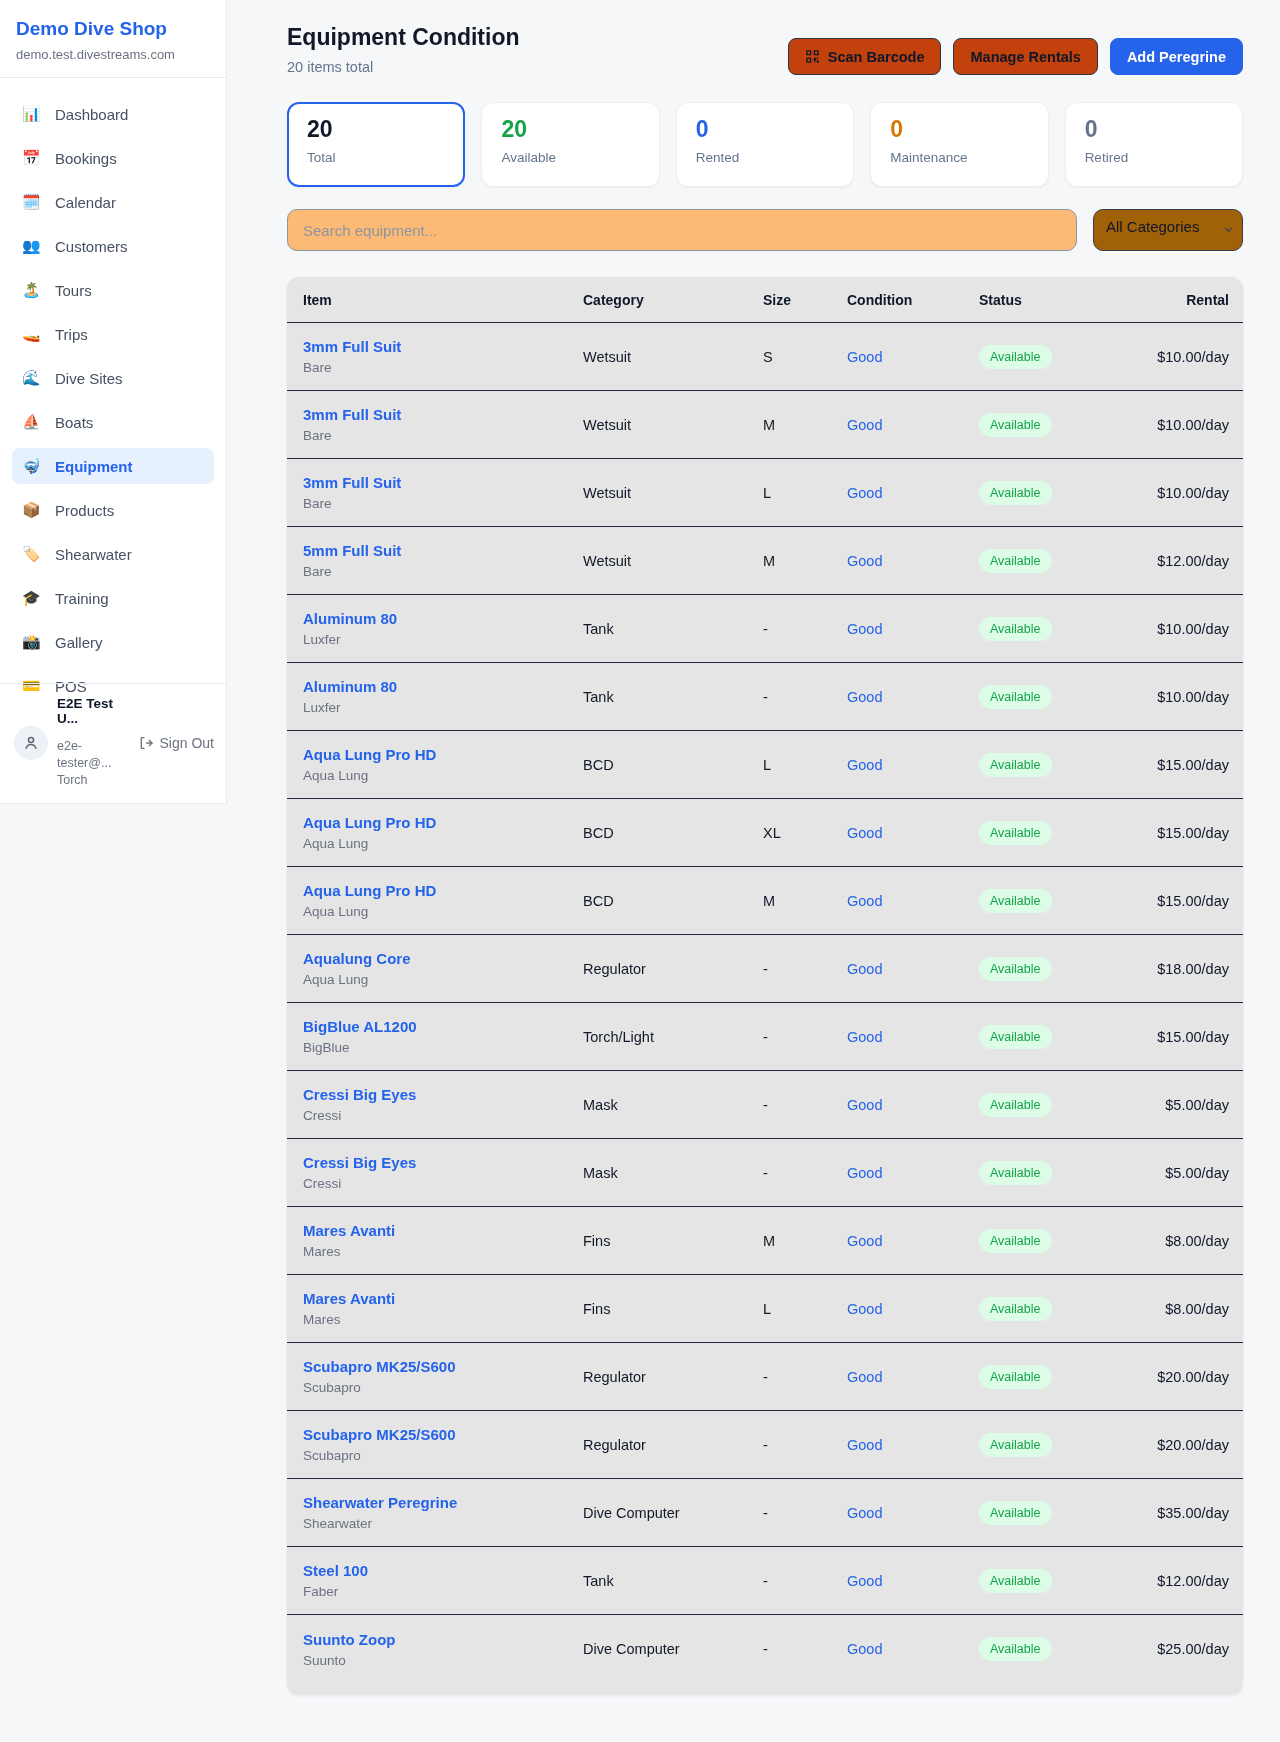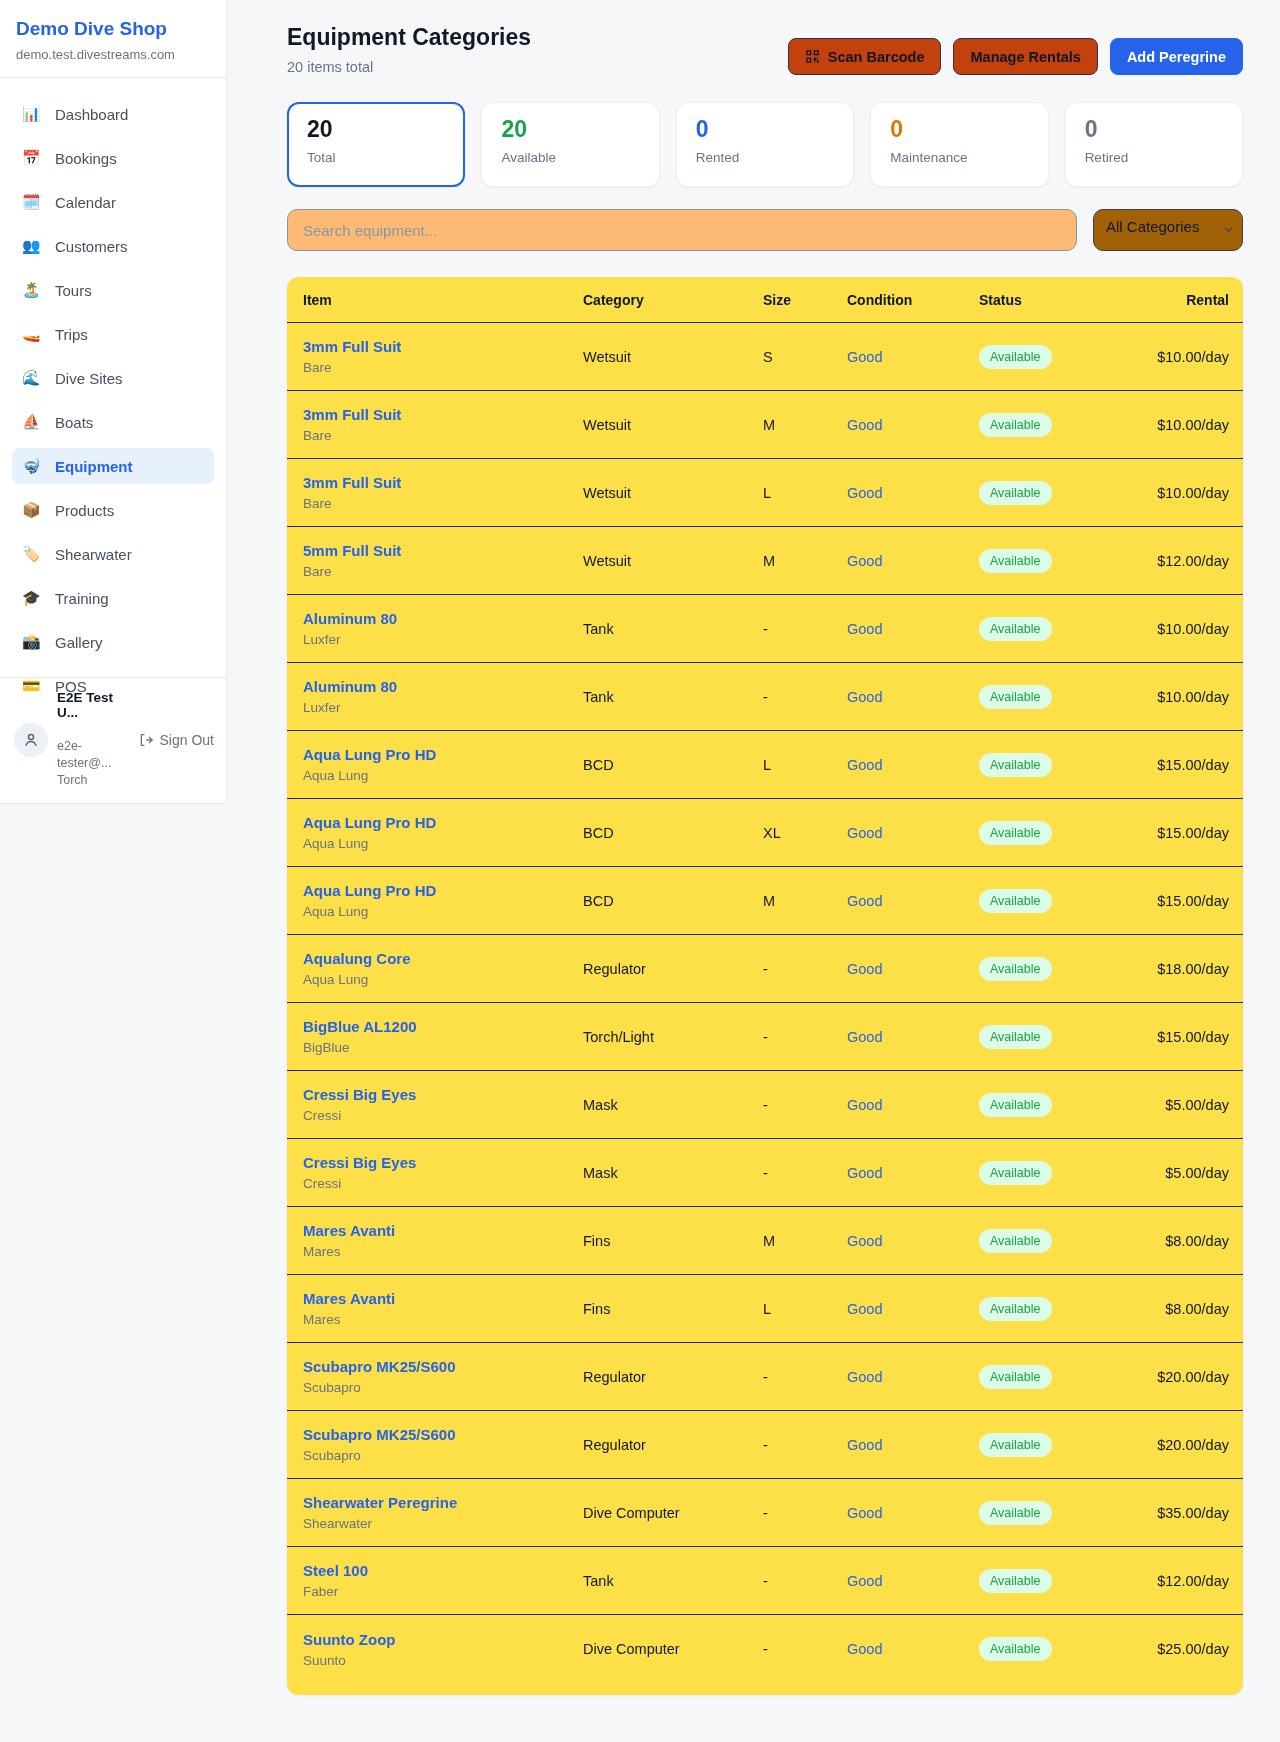--- a/index.html
+++ b/index.html
@@ -27,21 +27,21 @@
   .nav-item.active { background:#e7f0fd; color:#2563eb; font-weight:700; }
   .user {
     position:absolute; left:0; right:0; bottom:0; border-top:1px solid #e8eaef;
     padding:12px 12px 14px 14px; display:flex; align-items:center; gap:9px;
   }
   .avatar {
     width:34px; height:34px; border-radius:50%; background:#edf0f4; flex:none;
     display:flex; align-items:center; justify-content:center;
   }
   .uinfo { min-width:0; }
-  .uname { font-size:13.5px; font-weight:700; color:#0f172a; margin-bottom:18px; }
+  .uname { font-size:13.5px; font-weight:700; color:#0f172a; margin-bottom:12px; }
   .uemail, .urole { font-size:12.5px; color:#6b7280; line-height:1.35; }
   .signout {
     margin-left:auto; display:flex; align-items:center; gap:6px; color:#6b7280;
     font-size:14px; background:none; border:none; cursor:pointer; padding:0;
     font-family:inherit; white-space:nowrap;
   }
   
   .main { margin-left:227px; padding:24px 37px 0 60px; }
   .main-header { display:flex; justify-content:space-between; align-items:flex-start; margin-bottom:27px; }
   .page-title { font-size:23px; font-weight:700; margin:0 0 8px 0; color:#111827; }
@@ -72,21 +72,21 @@
   .search-input::placeholder { color:#8b95a5; }
   .select-wrap { position:relative; width:150px; }
   .cat-select {
     width:100%; height:42px; border:1.5px solid #39404d; border-radius:10px; background:#a16207;
     font-size:15px; font-family:inherit; color:#0f172a; padding:0 26px 8px 12px;
     appearance:none; -webkit-appearance:none; cursor:pointer;
   }
   .select-chevron { position:absolute; right:9px; top:15px; pointer-events:none; color:#374151; }
   
   .table-card {
-    background:#fde047; border-radius:12px; box-shadow:0 1px 3px rgba(16,24,40,.07);
+    background:#e5e5e5; border-radius:12px; box-shadow:0 1px 3px rgba(16,24,40,.07);
     overflow:hidden; padding-bottom:12px;
   }
   .tgrid { display:grid; grid-template-columns:280px 180px 84px 132px 160px 1fr;
            align-items:center; padding:0 14px 0 16px; }
   .thead { height:46px; border-bottom:1px solid #212a38; }
   .th { font-size:14px; font-weight:700; color:#0f172a; }
   .th-rental { text-align:right; }
   .trow { height:68px; border-bottom:1px solid #212a38; }
   .trow:last-child { border-bottom:none; }
   .item-name { color:#2563eb; font-size:15px; font-weight:700; margin-bottom:5px; cursor:pointer; }
@@ -186,21 +186,21 @@
       </svg>
       <span>Sign Out</span>
     </button>
   </div>
 </aside>
 
 <main class="main">
 
   <div class="main-header">
     <div>
-      <h1 class="page-title">Equipment Categories</h1>
+      <h1 class="page-title">Equipment Condition</h1>
       <div class="page-sub">20 items total</div>
     </div>
     <div class="hdr-actions">
       <button class="btn btn-outline">
         <svg width="15" height="15" viewBox="0 0 24 24" fill="none" stroke="#0f172a" stroke-width="2">
           <rect x="3" y="3" width="6" height="6"></rect>
             <rect x="15" y="3" width="6" height="6"></rect>
           <rect x="3" y="15" width="6" height="6"></rect>
           <path d="M15 15h2v2h-2zM19 15h2M15 19h2M19 19h2v2h-2M15 21h1"></path>
         </svg>

